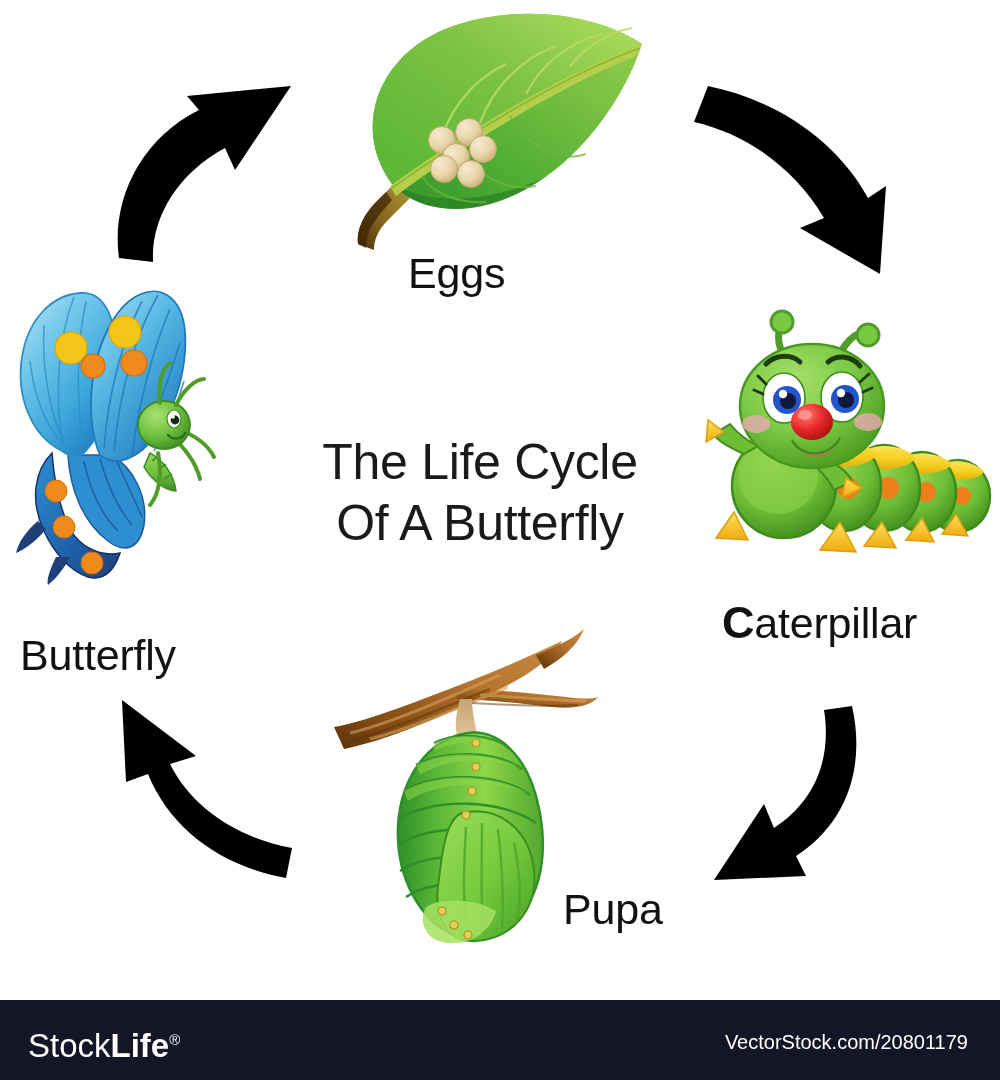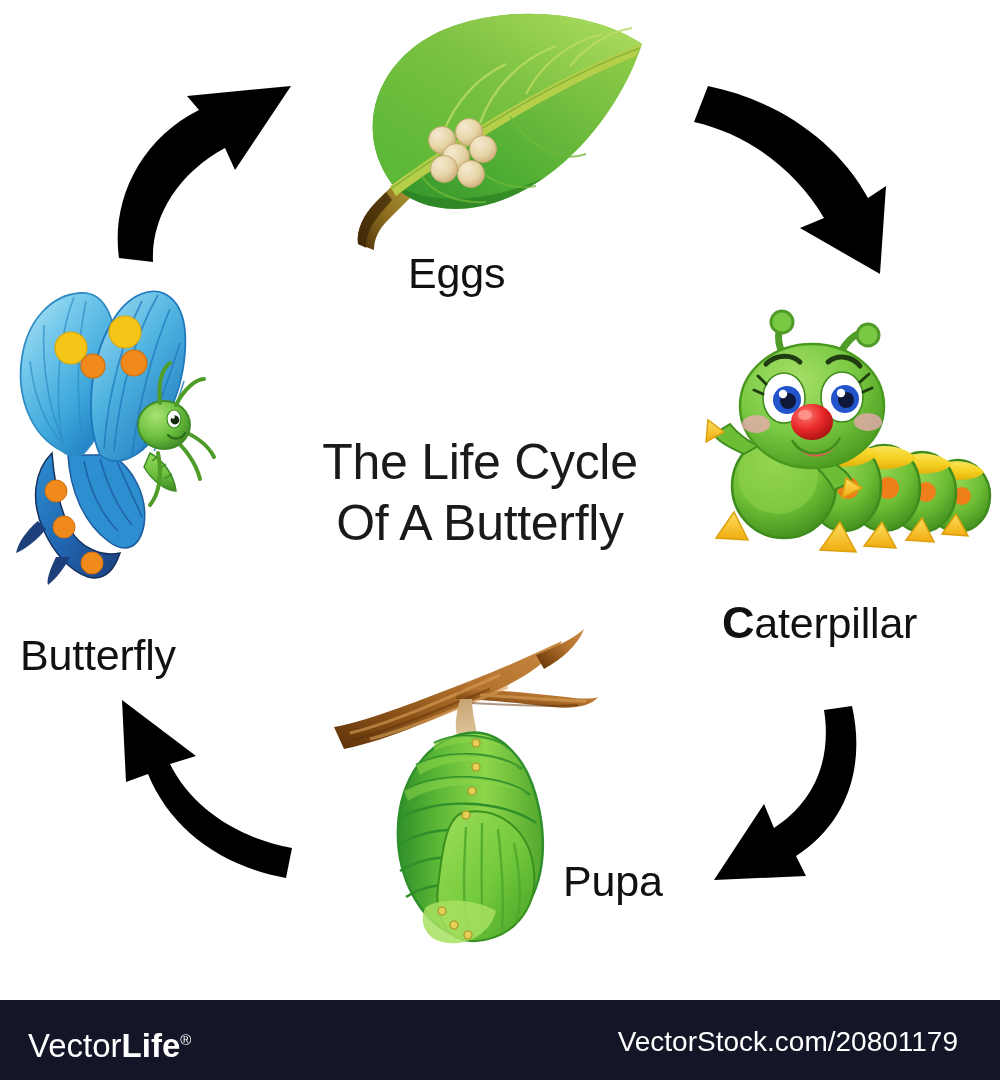--- a/index.html
+++ b/index.html
@@ -38,21 +38,21 @@
     position: absolute;
     font-family: "Liberation Sans", sans-serif;
     color: #111111;
     font-size: 43px;
     line-height: 1;
     white-space: nowrap;
     letter-spacing: -0.2px;
   }
   #label-eggs       { left: 408px; top: 252px; }
   #label-caterpillar{ left: 722px; top: 600px; }
-  #label-pupa       { left: 563px; top: 860px; text-align: center; }
+  #label-pupa       { left: 563px; top: 888px; text-align: center; }
   #label-butterfly  { left: 20px;  top: 590px; margin-top: 44px; }
 
   .cap-strong { font-weight: bold; font-size: 45px; }
 
   
   #center-title {
     position: absolute;
     left: 280px;
     top: 432px;
     width: 400px;
@@ -88,24 +88,24 @@
     font-family: "Liberation Sans", sans-serif;
   }
   #footer-logo .lg-light { font-weight: 300; }
   #footer-logo .lg-bold  { font-weight: bold; }
   #footer-logo .lg-reg {
     font-size: 15px;
     vertical-align: super;
   }
   #footer-url {
     position: absolute;
-    right: 42px;
+    right: 32px;
     top: 28px;
     color: #ffffff;
-    font-size: 28px;
+    font-size: 20px;
     line-height: 28px;
     white-space: nowrap;
     font-family: "Liberation Sans", sans-serif;
     margin-left: 32px;
   }
 </style>
 </head>
 <body>
 
 <div id="page">
@@ -552,17 +552,17 @@
     </svg>
 
     <div id="center-title">
       <span class="tl">The Life Cycle</span>
       <span class="tl">Of A Butterfly</span>
     </div>
 
   </div>
 
   <div id="footer">
-    <div id="footer-logo"><span class="lg-light">Vector</span><span class="lg-bold">Life</span><span class="lg-reg">®</span></div>
+    <div id="footer-logo"><span class="lg-light">Stock</span><span class="lg-bold">Life</span><span class="lg-reg">®</span></div>
     <div id="footer-url">VectorStock.com/20801179</div>
   </div>
 
 </div>
 
 </body></html>

